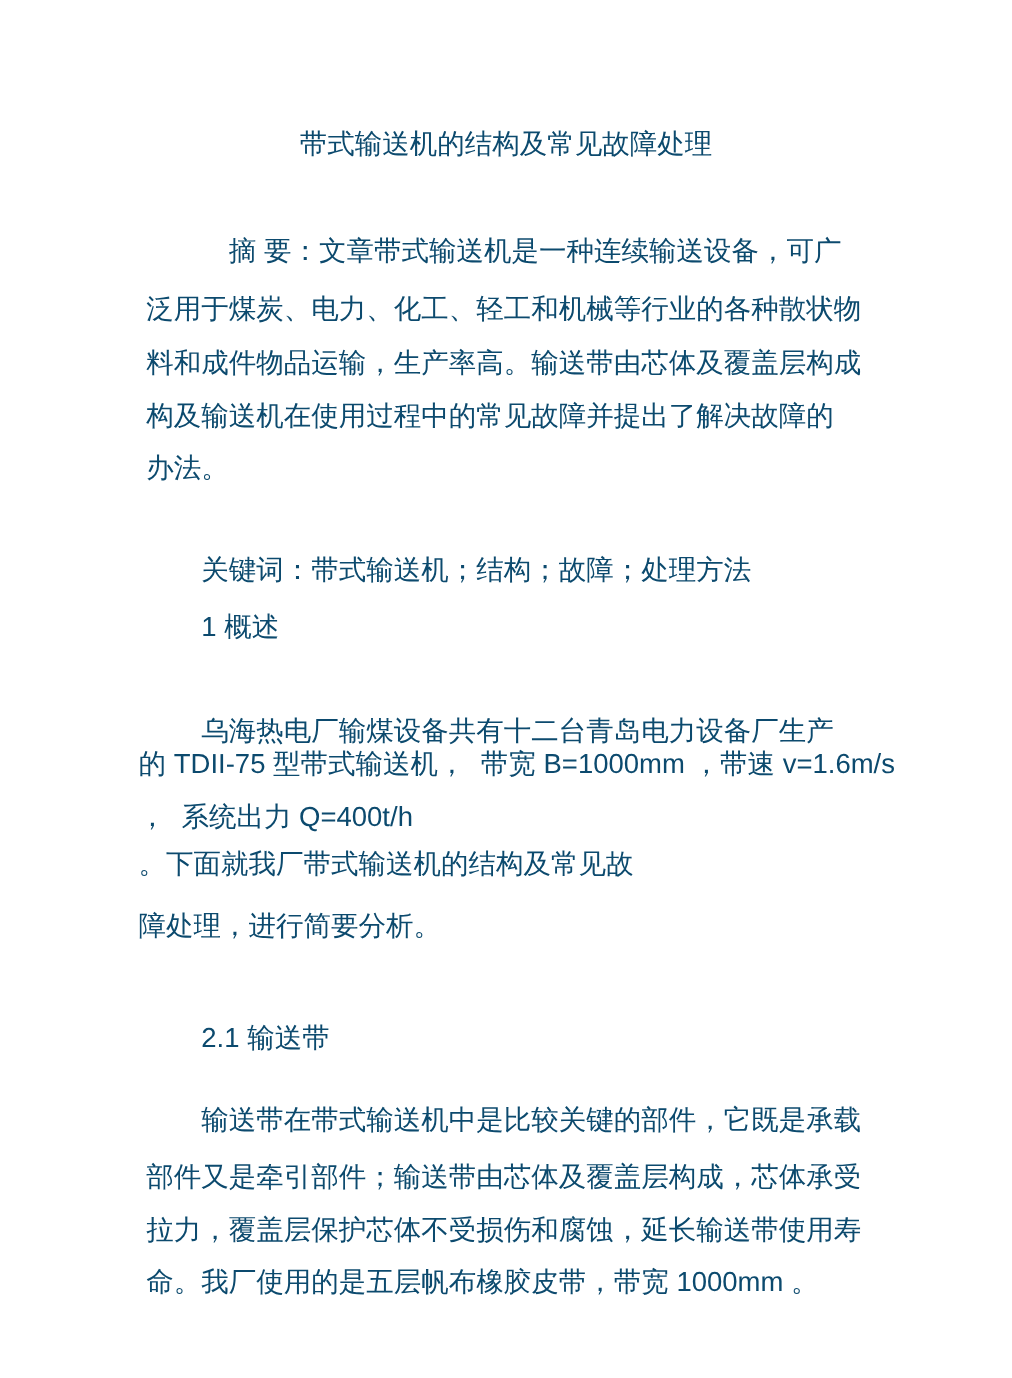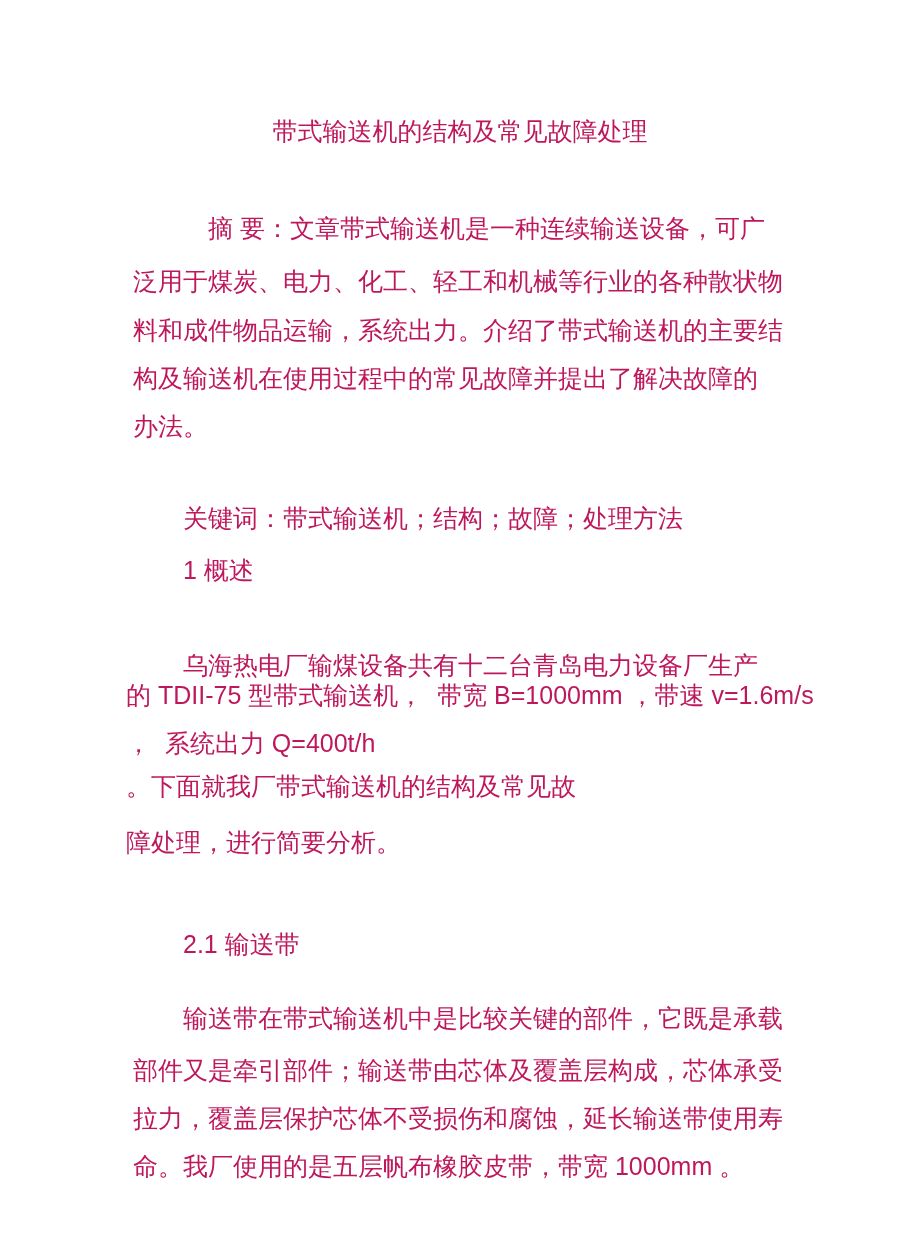--- a/index.html
+++ b/index.html
@@ -5,21 +5,21 @@
   html, body {
     margin: 0;
     padding: 0;
     background: #ffffff;
   }
   .page {
     position: relative;
     width: 920px;
     height: 1253px;
     background: #ffffff;
-    color: #be185d;
+    color: #0c4a6e;
     font-family: "Liberation Sans", sans-serif;
     font-size: 25px;
     overflow: hidden;
   }
   .line {
     position: absolute;
     white-space: pre;
     line-height: 1.15;
     letter-spacing: 0;
   }
@@ -35,21 +35,21 @@
 </style>
 </head>
 <body>
 
 <div class="page">
 
   <div class="line center" style="top:117px;">带式输送机的结构及常见故障处理</div>
 
   <div class="line ind3" style="top:214px;">摘 要：文章带式输送机是一种连续输送设备，可广</div>
   <div class="line ind0" style="top:267px;">泛用于煤炭、电力、化工、轻工和机械等行业的各种散状物</div>
-  <div class="line ind0" style="top:316px;">料和成件物品运输，系统出力。介绍了带式输送机的主要结</div>
+  <div class="line ind0" style="top:316px;">料和成件物品运输，生产率高。输送带由芯体及覆盖层构成</div>
   <div class="line ind0" style="top:364px;">构及输送机在使用过程中的常见故障并提出了解决故障的</div>
   <div class="line ind0" style="top:412px;">办法。</div>
 
   <div class="line ind2" style="top:504px;">关键词：带式输送机；结构；故障；处理方法</div>
 
   <div class="line ind2" style="top:556px;">1 概述</div>
 
   <div class="line ind2" style="top:651px;">乌海热电厂输煤设备共有十二台青岛电力设备厂生产</div>
   <div class="line ind0b" style="top:681px;">的 TDII-75 型带式输送机，  带宽 B=1000mm ，带速 v=1.6m/s</div>
   <div class="line ind0b" style="top:729px;">，  系统出力 Q=400t/h</div>

